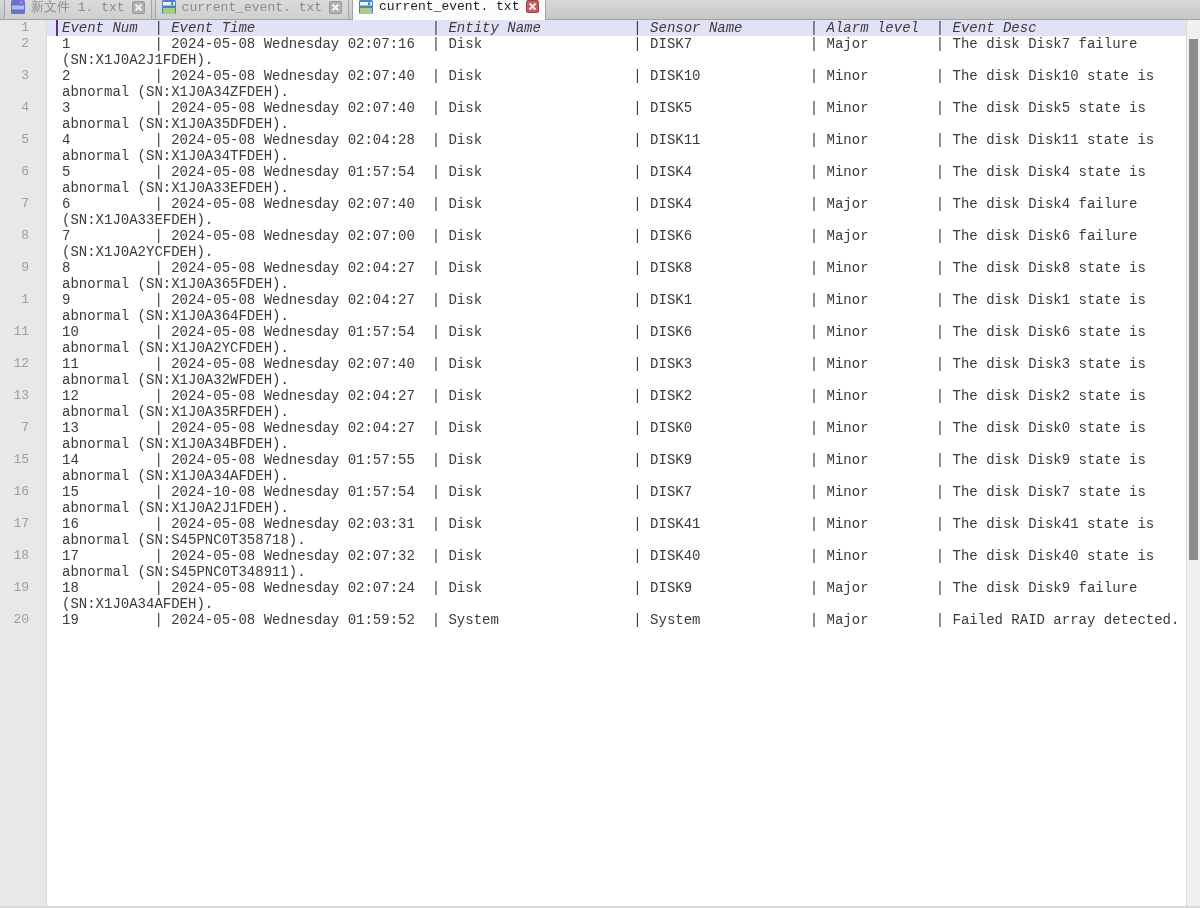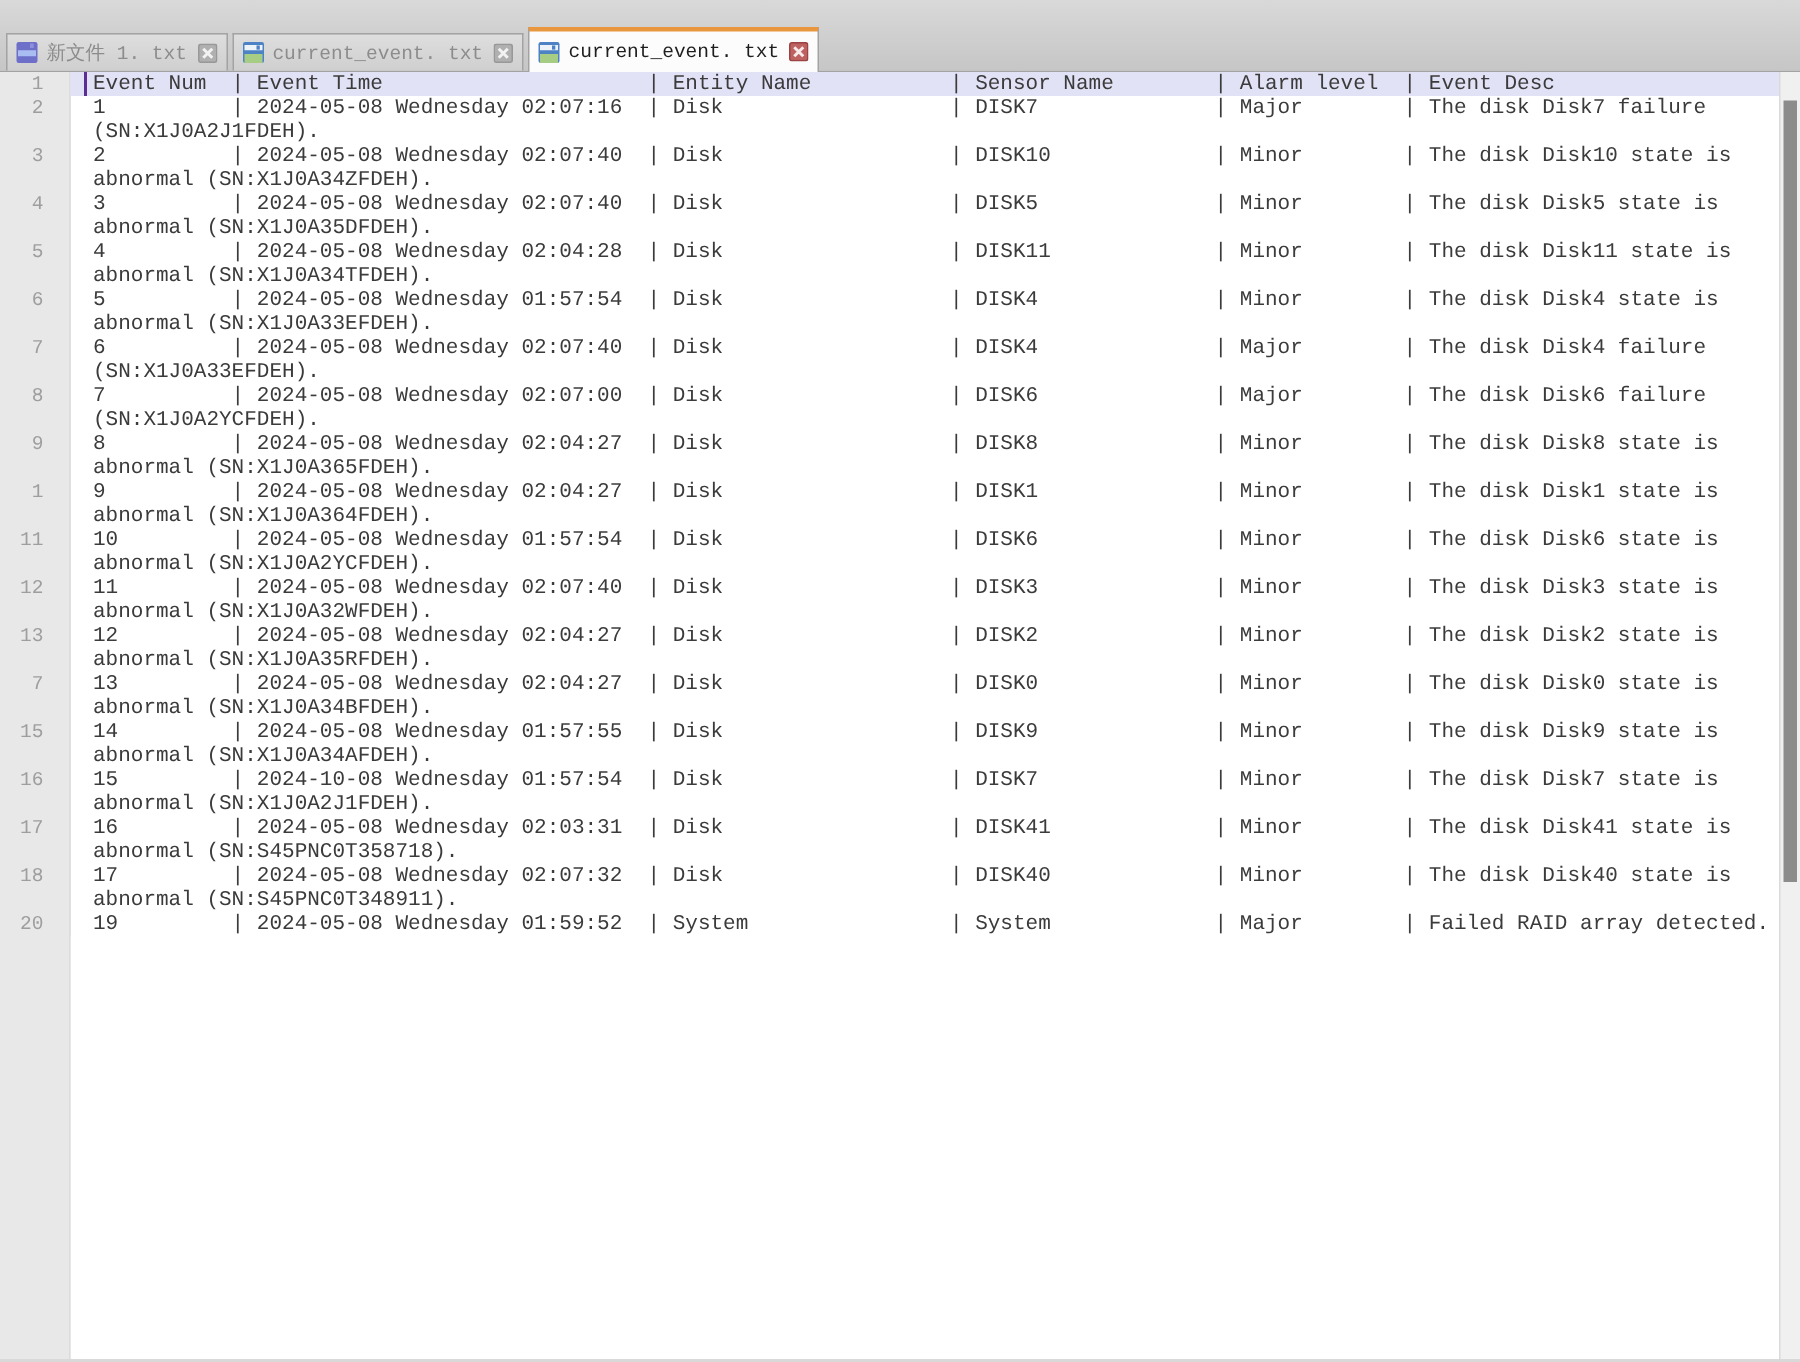--- a/index.html
+++ b/index.html
@@ -1,20 +1,20 @@
 <!DOCTYPE html>
 <html><head>
 <meta charset="utf-8">
 <style>
   html,body{margin:0;padding:0;width:1200px;height:908px;overflow:hidden;background:#d7d7d7;
     font-family:"Liberation Sans",sans-serif;}
   .app{width:1200px;height:908px;display:flex;flex-direction:column;background:#ffffff;}
 
   
-  .tabbar{height:48px;flex:none;background:linear-gradient(#d9d9d9,#c6c6c6);
+  .tabbar{height:20px;flex:none;background:linear-gradient(#d9d9d9,#c6c6c6);
     border-bottom:1px solid #a3a3a3;display:flex;align-items:flex-end;padding-left:4px;box-sizing:border-box;}
   .tab{height:25px;display:flex;align-items:center;gap:5px;padding:0 6px 0 5px;margin-right:3px;
     background:linear-gradient(#dedede,#cfcfcf);border:1px solid #a3a3a3;border-bottom:none;
     box-sizing:border-box;cursor:default;
     font-family:"Liberation Mono","DejaVu Sans Mono",monospace;font-size:13px;color:#8c8c8c;white-space:nowrap;}
   .tab.active{height:30px;background:#fcfcfc;border-top:3px solid #e8973f;margin-bottom:-1px;color:#1e1e1e;}
   .tab .ficon{flex:none;width:16px;height:16px;}
   .tab .cicon{flex:none;width:13px;height:13px;margin-left:2px;}
 
   
@@ -22,21 +22,21 @@
   .gutter-bg{position:absolute;left:0;top:0;bottom:0;width:47px;background:#e8e8e8;
     box-shadow:inset -1px 0 0 #dcdcdc;}
   .lines{position:absolute;left:0;top:0;right:14px;
     font-family:"Liberation Mono","DejaVu Sans Mono",monospace;font-size:14px;line-height:16px;color:#3b3b3b;}
   .eline{display:flex;align-items:flex-start;}
   .eline .ln{flex:none;width:47px;box-sizing:border-box;padding-right:18px;text-align:right;
     background:#e8e8e8;box-shadow:inset -1px 0 0 #dcdcdc;color:#9e9e9e;font-size:13px;line-height:16px;
     align-self:stretch;}
   .eline .code{flex:1;min-height:16px;padding:0 4px 0 15px;white-space:pre-wrap;overflow-wrap:break-word;
     position:relative;}
-  .eline.current .code{background:#e2e2f7;}
+  .eline.current .code{background:#e2e2f7;font-style:italic;}
   .caret{position:absolute;left:9px;top:0;width:2px;height:16px;background:#5c2e93;}
 
   
   .vscroll{position:absolute;top:0;right:0;bottom:0;width:14px;background:#f0f0f0;
     border-left:1px solid #dadada;box-sizing:border-box;}
   .vthumb{position:absolute;left:2px;width:9px;top:19px;height:521px;background:#8c8c8c;}
 </style>
 </head>
 <body>
 
@@ -156,20 +156,24 @@
         </div>
         <div class="eline">
           <div class="ln">17</div>
           <div class="code">16         | 2024-05-08 Wednesday 02:03:31  | Disk                  | DISK41             | Minor        | The disk Disk41 state is abnormal (SN:S45PNC0T358718).</div>
         </div>
         <div class="eline">
           <div class="ln">18</div>
           <div class="code">17         | 2024-05-08 Wednesday 02:07:32  | Disk                  | DISK40             | Minor        | The disk Disk40 state is abnormal (SN:S45PNC0T348911).</div>
         </div>
         <div class="eline">
+          <div class="ln">19</div>
+          <div class="code">18         | 2024-05-08 Wednesday 02:07:24  | Disk                  | DISK9              | Major        | The disk Disk9 failure (SN:X1J0A34AFDEH).</div>
+        </div>
+        <div class="eline">
           <div class="ln">20</div>
           <div class="code">19         | 2024-05-08 Wednesday 01:59:52  | System                | System             | Major        | Failed RAID array detected.</div>
         </div>
       </div>
     <div class="vscroll">
       <div class="vthumb"></div>
     </div>
   </div>
 
 </div>

